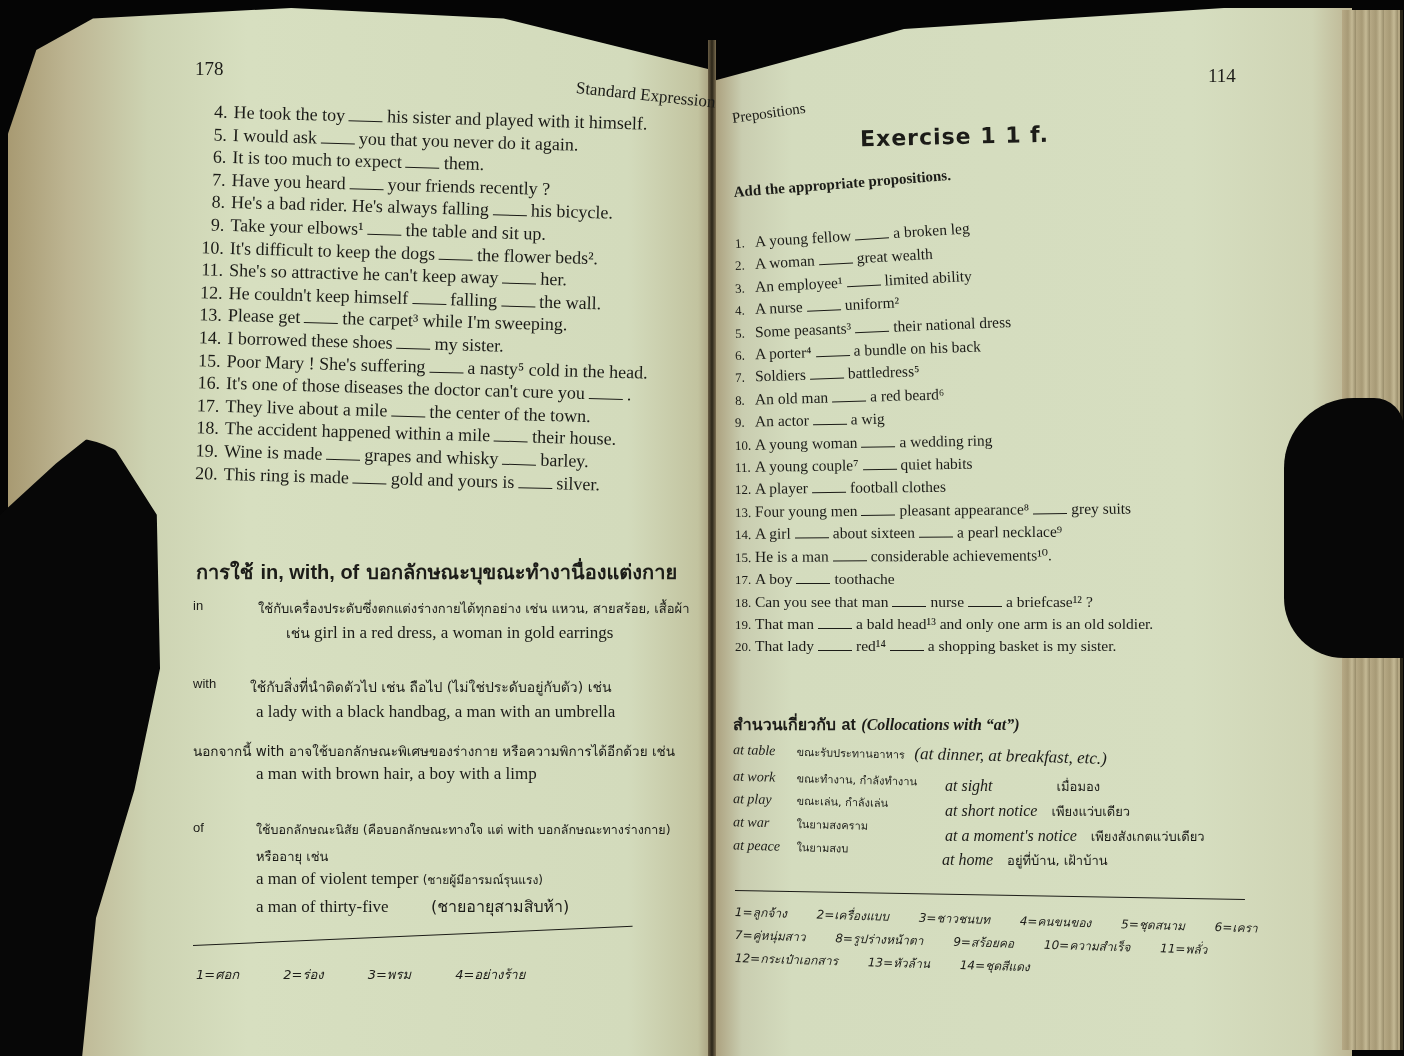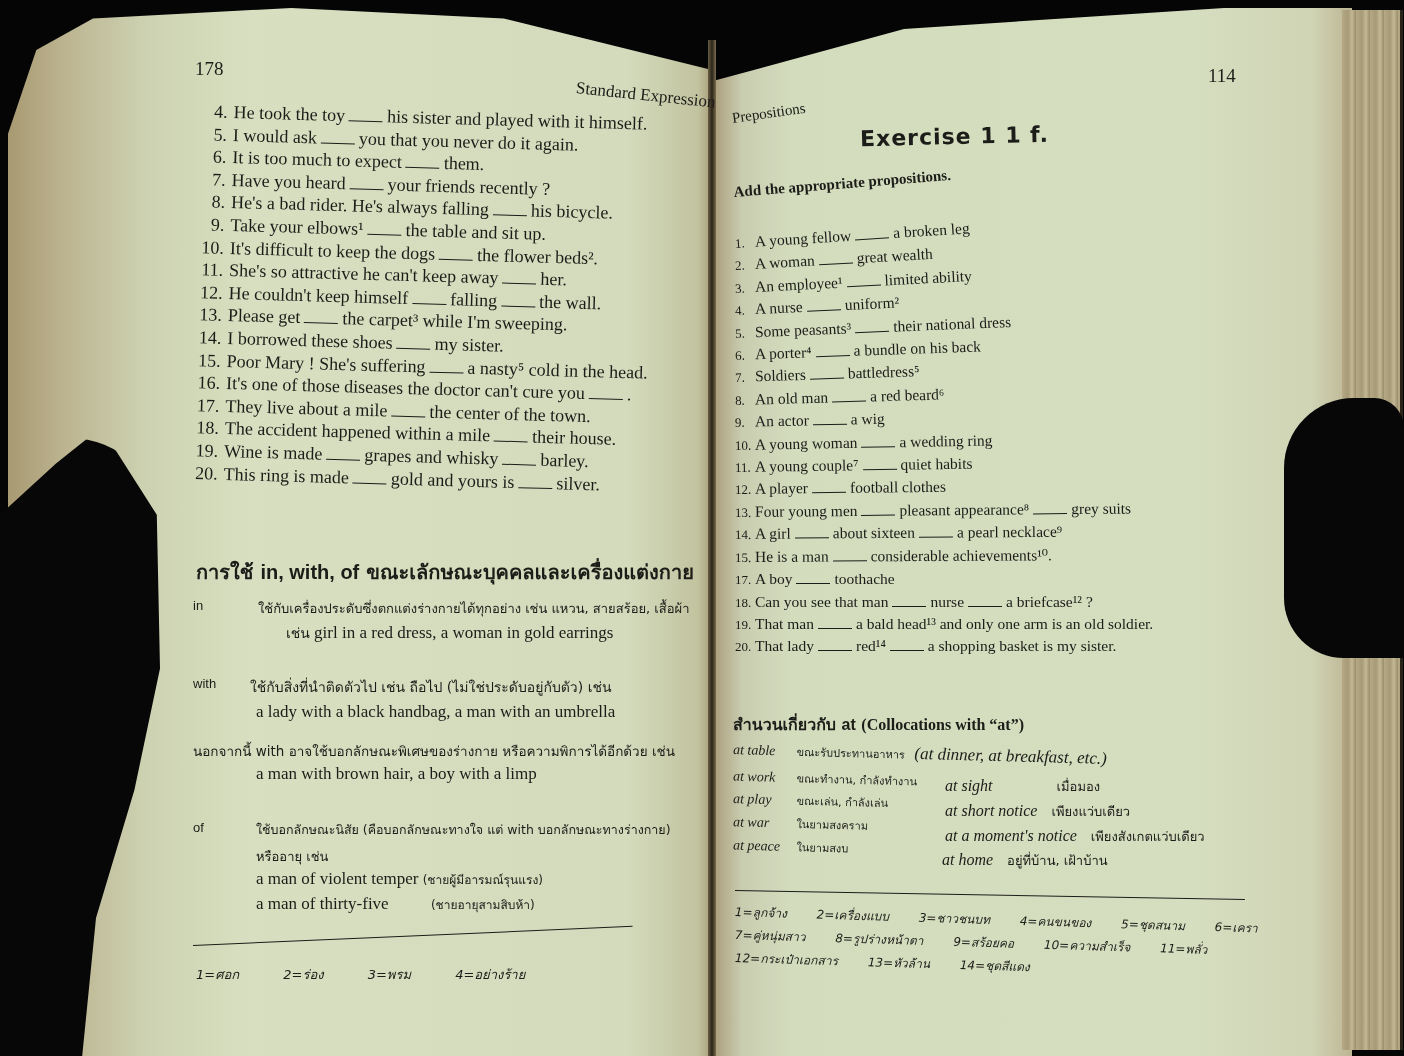--- a/index.html
+++ b/index.html
@@ -55,21 +55,21 @@
   .usage-ex { position:absolute; font-size:17px; white-space:nowrap; }
   .footnotes { position:absolute; font-size:13px; white-space:nowrap; font-style:italic; font-family:"DejaVu Sans", sans-serif; }
   .fn-item { margin-right:40px; }
   .rule { position:absolute; height:0; border-top:1.5px solid #1c1c18; }
   .ex-title { position:absolute; left:860px; top:124px; font-family:"DejaVu Sans", sans-serif; font-weight:bold; font-size:22px; letter-spacing:1px; transform:rotate(-1.4deg); }
   .instr { position:absolute; left:733px; top:184px; font-size:15px; font-weight:bold; transform:rotate(-4.5deg); transform-origin:left top; }
   .right-list { left:735px; top:232px; font-size:15.5px; line-height:21.4px; }
   .right-list li { transform-origin:left center; }
   .right-list .num { display:inline-block; width:20px; font-size:13px; }
   .coll-title { position:absolute; left:733px; top:712px; font-size:16px; font-weight:bold; white-space:nowrap; font-family:"DejaVu Sans", sans-serif; }
-  .coll-title .en { font-family:"Liberation Serif", serif; }
+  .coll-title .en { font-family:"Liberation Serif", serif;font-style:italic; }
   .coll-title .at { font-family:"Liberation Sans", sans-serif; }
   .coll-row { position:absolute; font-size:14px; white-space:nowrap; font-style:italic; }
   .coll-row .term { display:inline-block; width:60px; }
   .coll-row .th { font-style:normal; font-family:"DejaVu Sans", sans-serif; font-size:11px; }
   .coll-side { position:absolute; font-size:16px; font-style:italic; white-space:nowrap; }
   .coll-side .th { font-style:normal; font-family:"DejaVu Sans", sans-serif; font-size:13px; margin-left:10px; }
   .fn-right { position:absolute; left:735px; font-size:12px; white-space:nowrap; font-family:"DejaVu Sans", sans-serif; font-style:italic; }
   .fn-right span { margin-right:26px; }
 </style>
 </head>
@@ -100,21 +100,21 @@
     <li><span class="num">16.</span><span>It's one of those diseases the doctor can't cure you</span><span class="blank"></span><span>.</span></li>
     <li><span class="num">17.</span><span>They live about a mile</span><span class="blank"></span><span>the center of the town.</span></li>
     <li><span class="num">18.</span><span>The accident happened within a mile</span><span class="blank"></span><span>their house.</span></li>
     <li><span class="num">19.</span><span>Wine is made</span><span class="blank"></span><span>grapes and whisky</span><span class="blank"></span><span>barley.</span></li>
     <li><span class="num">20.</span><span>This ring is made</span><span class="blank"></span><span>gold and yours is</span><span class="blank"></span><span>silver.</span></li>
   </ul>
 
   <div class="thai-title">
     <span>การใช้</span>
     <span class="en">in, with, of</span>
-    <span>ขณะเลักษณะบุคคลและเครื่องแต่งกาย</span>
+    <span>บอกลักษณะบุขณะทำงานื่องแต่งกาย</span>
   </div>
 
   <div class="usage-key" style="left:193px; top:598px;">in</div>
   <div class="usage-text" style="left:258px; top:598px; font-size:13px;">ใช้กับเครื่องประดับซึ่งตกแต่งร่างกายได้ทุกอย่าง เช่น แหวน, สายสร้อย, เสื้อผ้า</div>
   <div class="usage-ex" style="left:256px; top:622px;">
     <span style="font-family:'DejaVu Sans',sans-serif; font-size:14px;margin-left:30px;">เช่น</span>
     <span>girl in a red dress, a woman in gold earrings</span>
   </div>
 
   <div class="usage-key" style="left:193px; top:676px;">with</div>
@@ -125,21 +125,21 @@
 
   <div class="usage-key" style="left:193px; top:820px;">of</div>
   <div class="usage-text" style="left:256px; top:820px; font-size:12.5px;">ใช้บอกลักษณะนิสัย (คือบอกลักษณะทางใจ แต่ with บอกลักษณะทางร่างกาย)</div>
   <div class="usage-text" style="left:256px; top:846px; font-size:13px;">หรืออายุ เช่น</div>
   <div class="usage-ex" style="left:256px; top:869px;">
     <span>a man of violent temper</span>
     <span style="font-family:'DejaVu Sans',sans-serif; font-size:12px;">(ชายผู้มีอารมณ์รุนแรง)</span>
   </div>
   <div class="usage-ex" style="left:256px; top:894px;">
     <span>a man of thirty-five</span>
-    <span style="font-family:'DejaVu Sans',sans-serif; font-size:12px; margin-left:38px;">(ชายอายุสามสิบห้า)</span>
+    <span style="font-family:'DejaVu Sans',sans-serif; font-size:16px; margin-left:38px;">(ชายอายุสามสิบห้า)</span>
   </div>
 
   <div class="rule" style="left:193px; top:945px; width:440px; transform:rotate(-2.5deg); transform-origin:left;"></div>
   <div class="footnotes" style="left:196px; top:964px;">
     <span class="fn-item">1=ศอก</span>
     <span class="fn-item">2=ร่อง</span>
     <span class="fn-item">3=พรม</span>
     <span class="fn-item">4=อย่างร้าย</span>
   </div>
 

